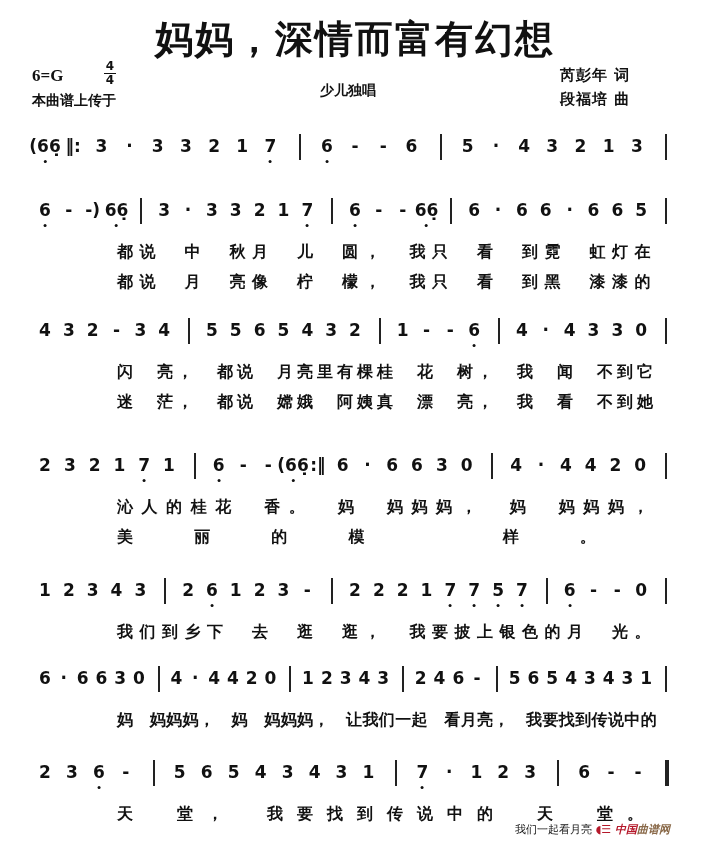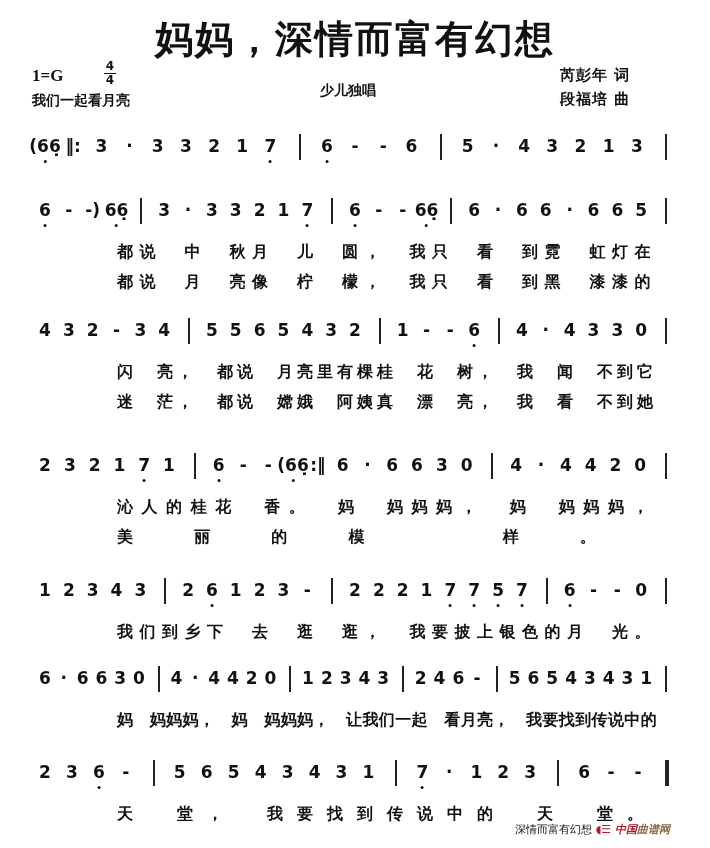--- a/index.html
+++ b/index.html
@@ -18,27 +18,27 @@
   .lyr{position:absolute;font-size:16px;font-weight:bold;transform:translateX(-50%);white-space:nowrap;}
   .footer{position:absolute;left:515px;top:822px;font-size:11px;}
   .footer .logo{color:#b5182a;font-weight:bold;font-style:italic;}
   .footer .logo2{color:#8a6a4a;font-weight:bold;font-style:italic;}
 </style>
 </head>
 <body>
 
 <div>
   <div class="title">妈妈，深情而富有幻想</div>
-  <div class="meta key">1=G</div>
+  <div class="meta key">6=G</div>
   <div class="ts">
     <div>4</div>
     <div class="bar"></div>
     <div>4</div>
   </div>
-  <div class="meta expr">我们一起看月亮</div>
+  <div class="meta expr">本曲谱上传于</div>
   <div class="meta perf">少儿独唱</div>
   <div class="meta credit" style="top:66px">芮彭年  词</div>
   <div class="meta credit" style="top:90px">段福培  曲</div>
 </div>
 
 <div id="score">
     <div class="n low" style="left: 45px; top: 136px;">(66̣</div>
     <div class="n" style="left: 73.1818px; top: 136px;">‖:</div>
     <div class="n" style="left: 101.364px; top: 136px;">3</div>
     <div class="n" style="left: 129.545px; top: 136px;">·</div>
@@ -374,15 +374,15 @@
     <div class="lyr" style="left: 395px; top: 804px;">传</div>
     <div class="lyr" style="left: 425px; top: 804px;">说</div>
     <div class="lyr" style="left: 455px; top: 804px;">中</div>
     <div class="lyr" style="left: 485px; top: 804px;">的</div>
     <div class="lyr" style="left: 545px; top: 804px;">天</div>
     <div class="lyr" style="left: 605px; top: 804px;">堂</div>
     <div class="lyr" style="left: 635px; top: 804px;">。</div>
   </div>
 
 <div class="footer">
-  <span>深情而富有幻想</span>
+  <span>我们一起看月亮</span>
   <span class="logo">◖☰ </span><span class="logo">中国</span><span class="logo2">曲谱网</span>
 </div>
 
 </body></html>

